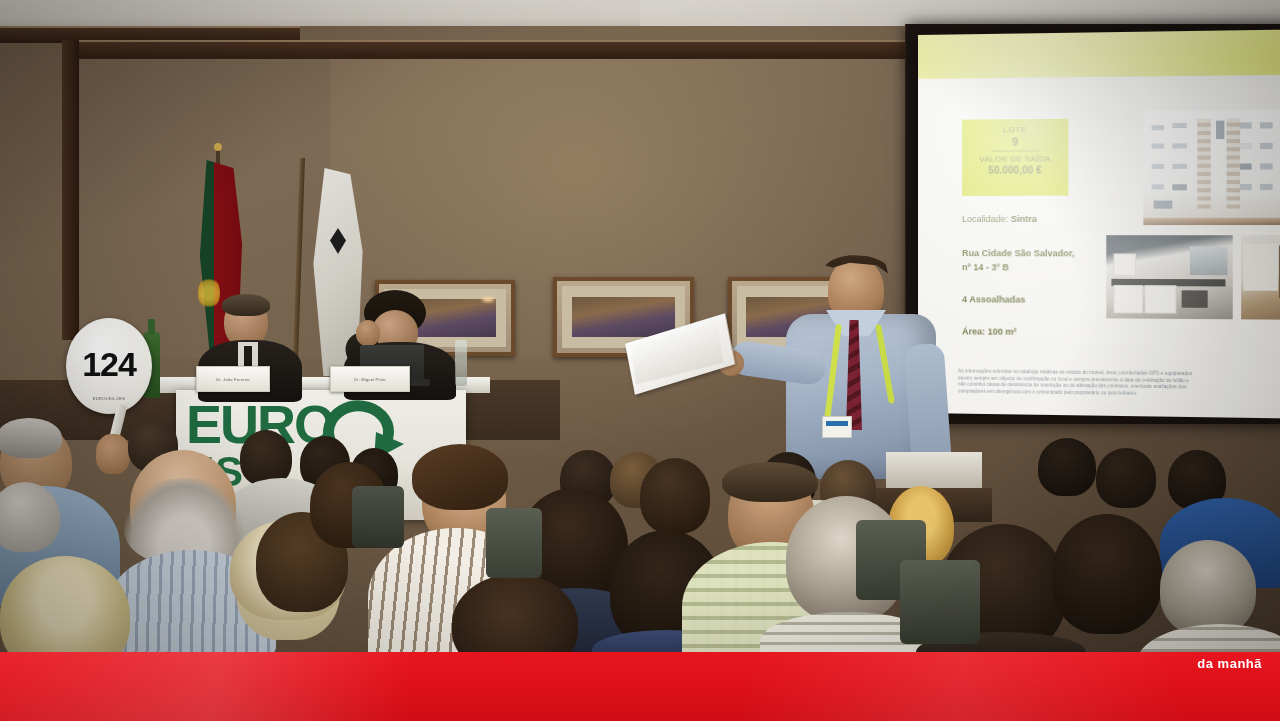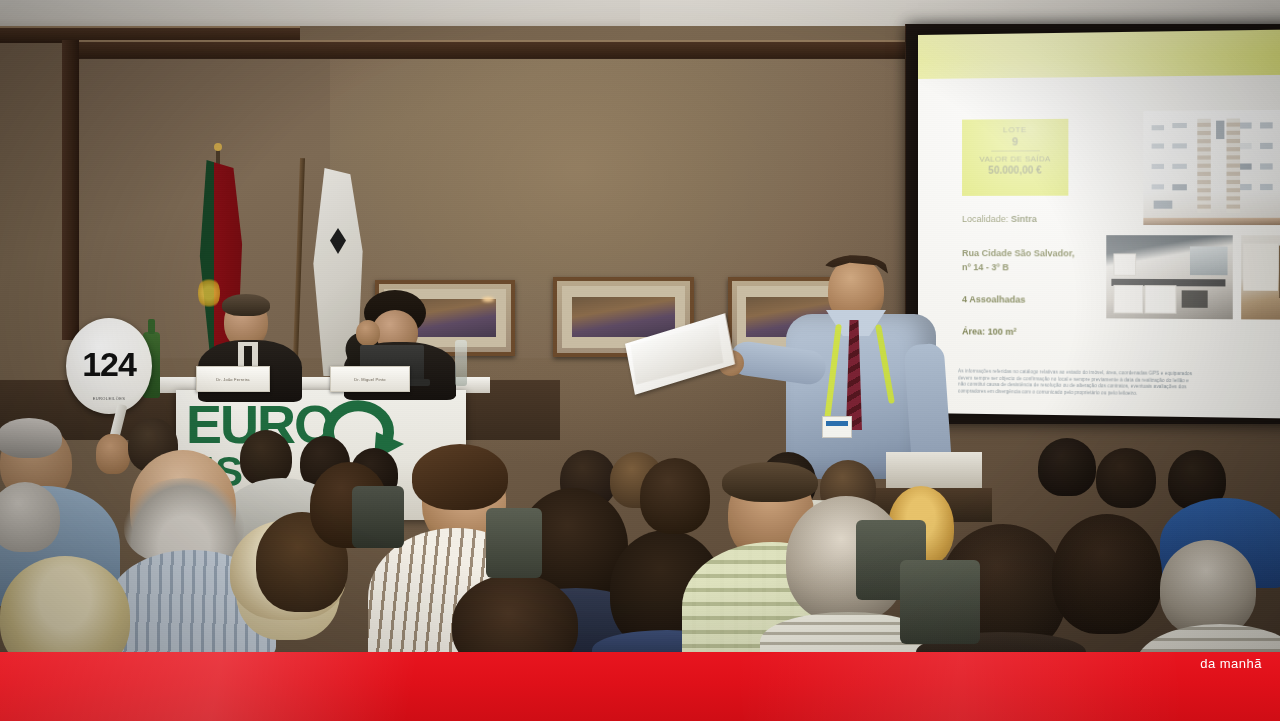--- a/index.html
+++ b/index.html
@@ -212,21 +212,21 @@
   #banner .sheen{position:absolute;left:-10%;top:-40%;width:60%;height:180%;
     background:linear-gradient(105deg,rgba(255,255,255,.0) 0%,rgba(255,255,255,.16) 45%,rgba(255,255,255,0) 70%);
     transform:rotate(-5deg);}
   #banner .sheen2{position:absolute;right:8%;top:-30%;width:34%;height:170%;
     background:linear-gradient(100deg,rgba(255,255,255,0),rgba(255,255,255,.10),rgba(255,255,255,0));
     transform:rotate(-7deg);}
   #logo{position:absolute;right:14px;top:8px;text-align:right;color:#fff;}
   #logo .main{font-family:"Liberation Sans",sans-serif;font-weight:bold;
     font-size:40px;letter-spacing:-1.5px;line-height:40px;
     -webkit-text-stroke:1px #fff;}
-  #logo .sub{font-family:"Liberation Sans",sans-serif;font-weight:normal;
+  #logo .sub{font-family:"Liberation Sans",sans-serif;font-weight:bold;
     font-size:13px;letter-spacing:.5px;margin-top:-4px;margin-right:4px;}
 
   
   .vig{position:absolute;inset:0;pointer-events:none;
     background:radial-gradient(ellipse at 50% 42%,rgba(0,0,0,0) 48%,rgba(0,0,0,.38) 100%);}
   .grain{position:absolute;inset:0;pointer-events:none;opacity:.16;
     background:repeating-linear-gradient(0deg,rgba(255,255,255,.05) 0 1px,rgba(0,0,0,.05) 1px 2px);}
 </style>
 </head>
 <body>

